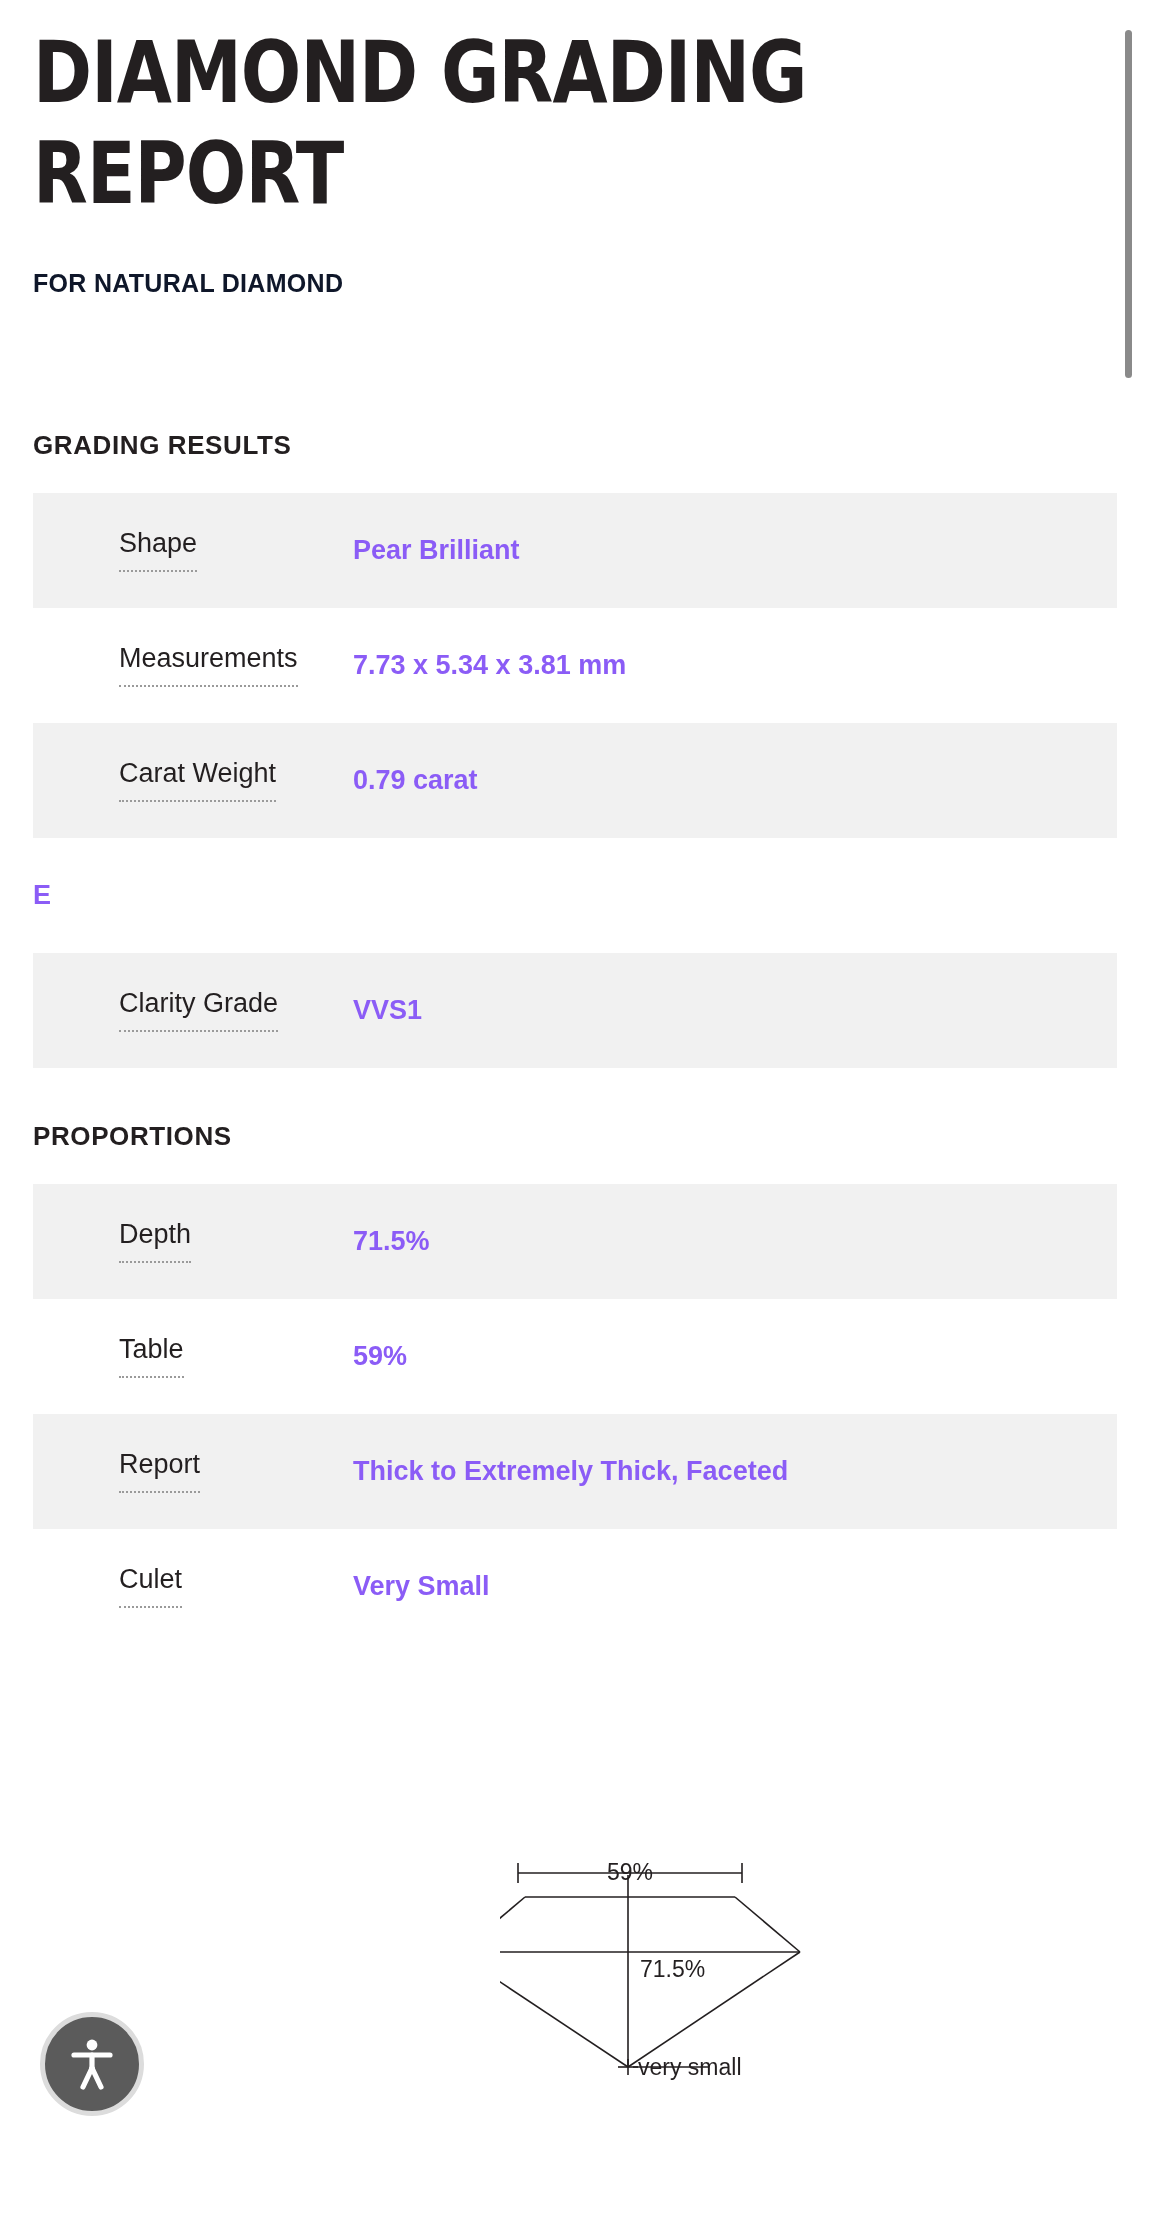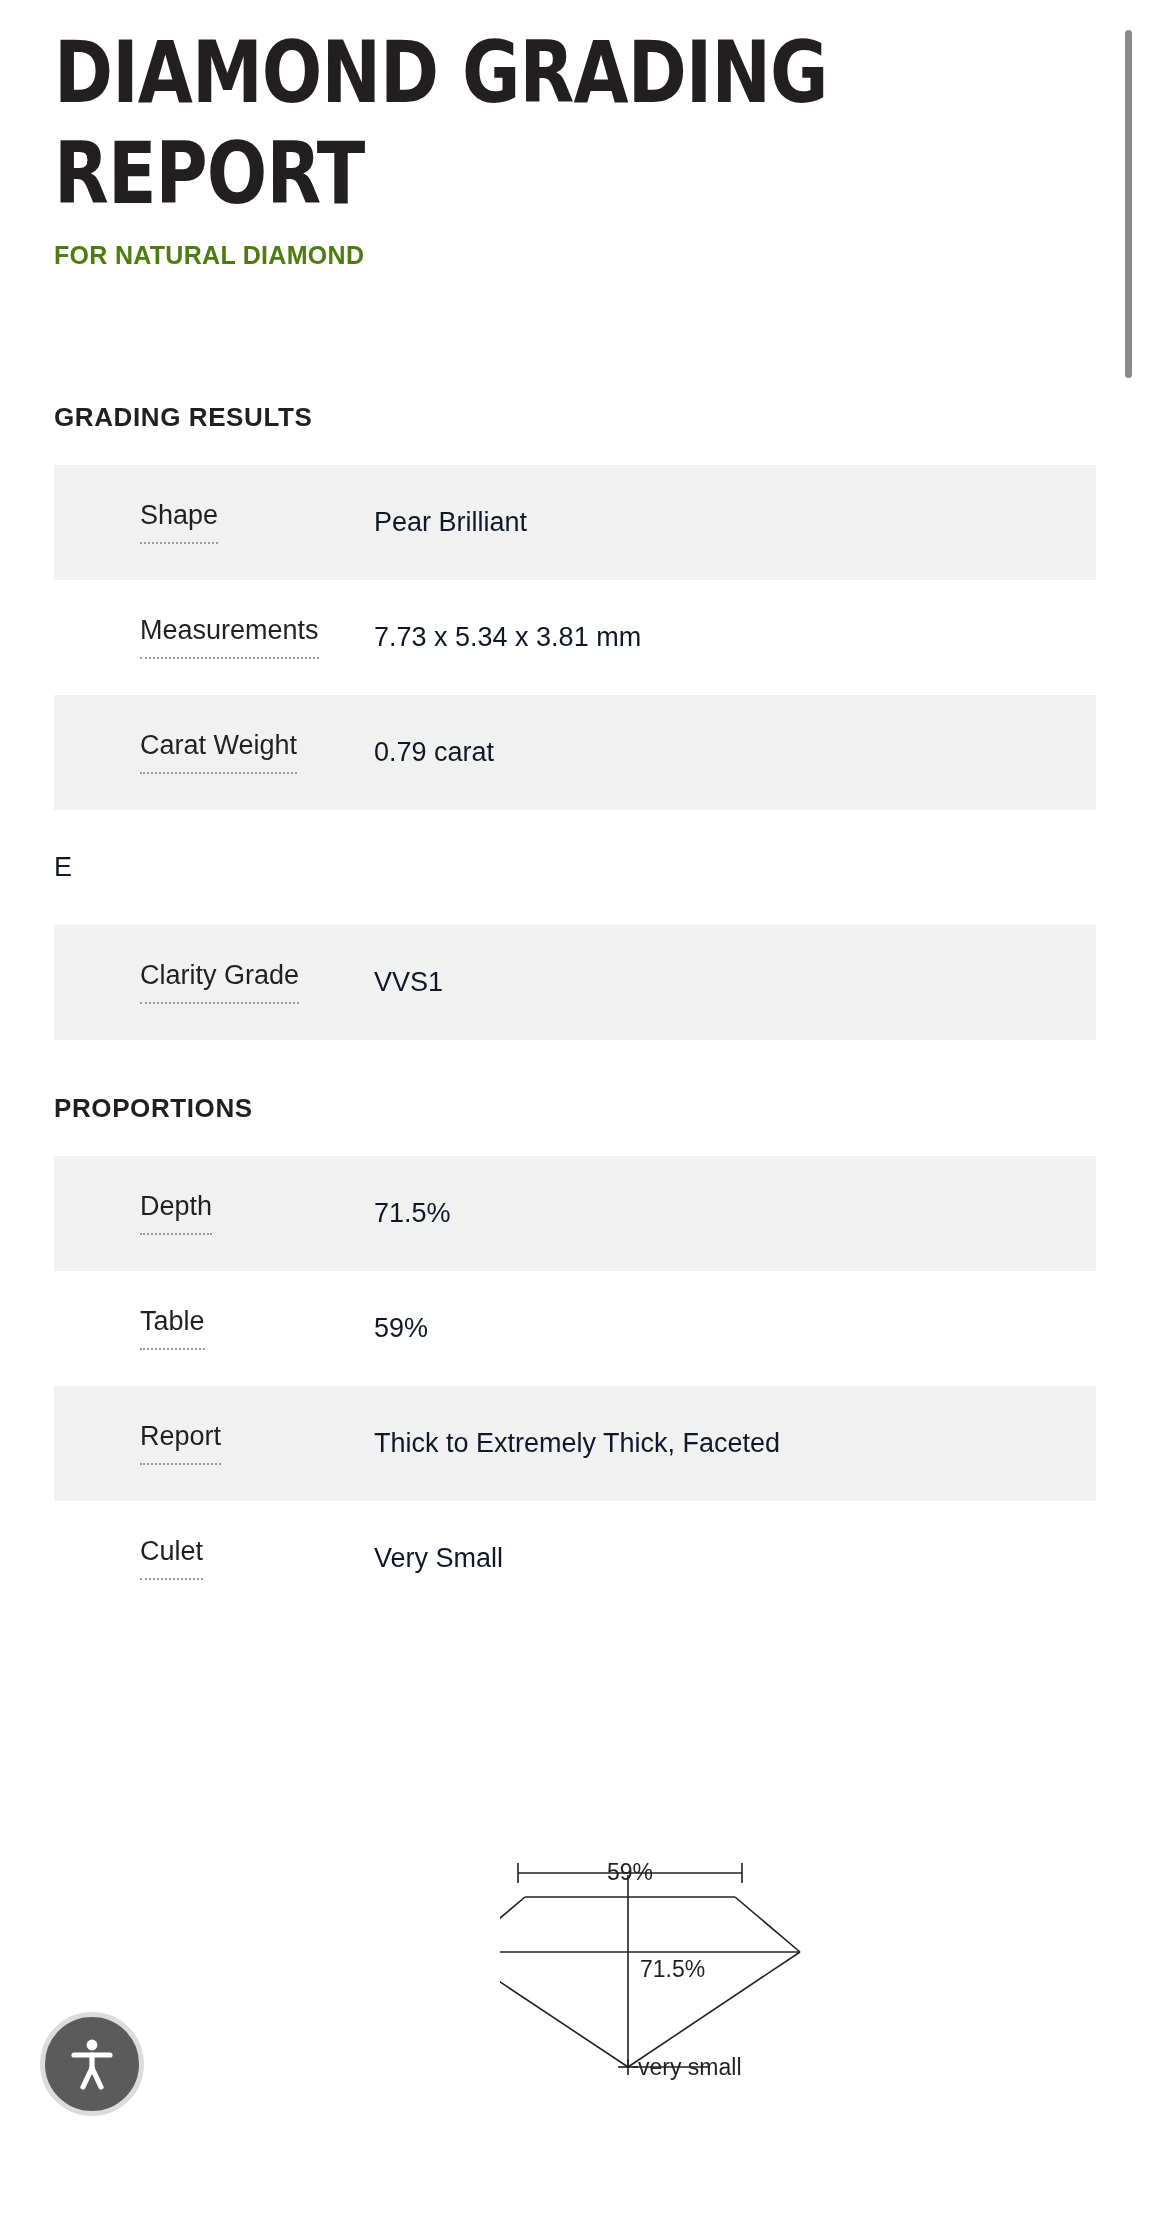--- a/index.html
+++ b/index.html
@@ -14,43 +14,43 @@
     font-family: "Liberation Sans", sans-serif;
     color: #1a1a1a;
     overflow: hidden;
   }
 
   .page {
     position: relative;
     width: 1150px;
     height: 2216px;
     box-sizing: border-box;
-    padding: 0 54px;
+    padding: 0 33px;
   }
 
   
   .report-title {
     font-family: "DejaVu Sans Condensed", "Liberation Sans Narrow", "Liberation Sans", sans-serif;
     font-weight: 700;
     font-size: 86px;
     line-height: 1.18;
     letter-spacing: -1px;
     margin: 0;
     padding-top: 22px;
     color: #231f20;
     text-transform: uppercase;
     transform: scaleX(0.92);
     transform-origin: left top;
   }
   .report-subtitle {
     font-size: 25px;
     font-weight: 700;
     letter-spacing: 0.3px;
-    color: #4d7c0f;
-    margin-top: 16px;
+    color: #0f172a;
+    margin-top: 44px;
     text-transform: uppercase;
   }
 
   
   .section-heading {
     font-size: 26px;
     font-weight: 700;
     letter-spacing: 0.6px;
     color: #231f20;
     text-transform: uppercase;
@@ -78,22 +78,22 @@
     color: #231f20;
     font-weight: 400;
   }
   .spec-label span {
     border-bottom: 2px dotted #9a9a9a;
     padding-bottom: 11px;
     display: inline-block;
   }
   .spec-value {
     font-size: 27px;
-    font-weight: 400;
-    color: #0f172a;
+    font-weight: 700;
+    color: #8b5cf6;
   }
 
   
   .diagram-wrap {
     position: absolute;
     left: 500px;
     top: 1855px;
     width: 620px;
     height: 360px;
   }

